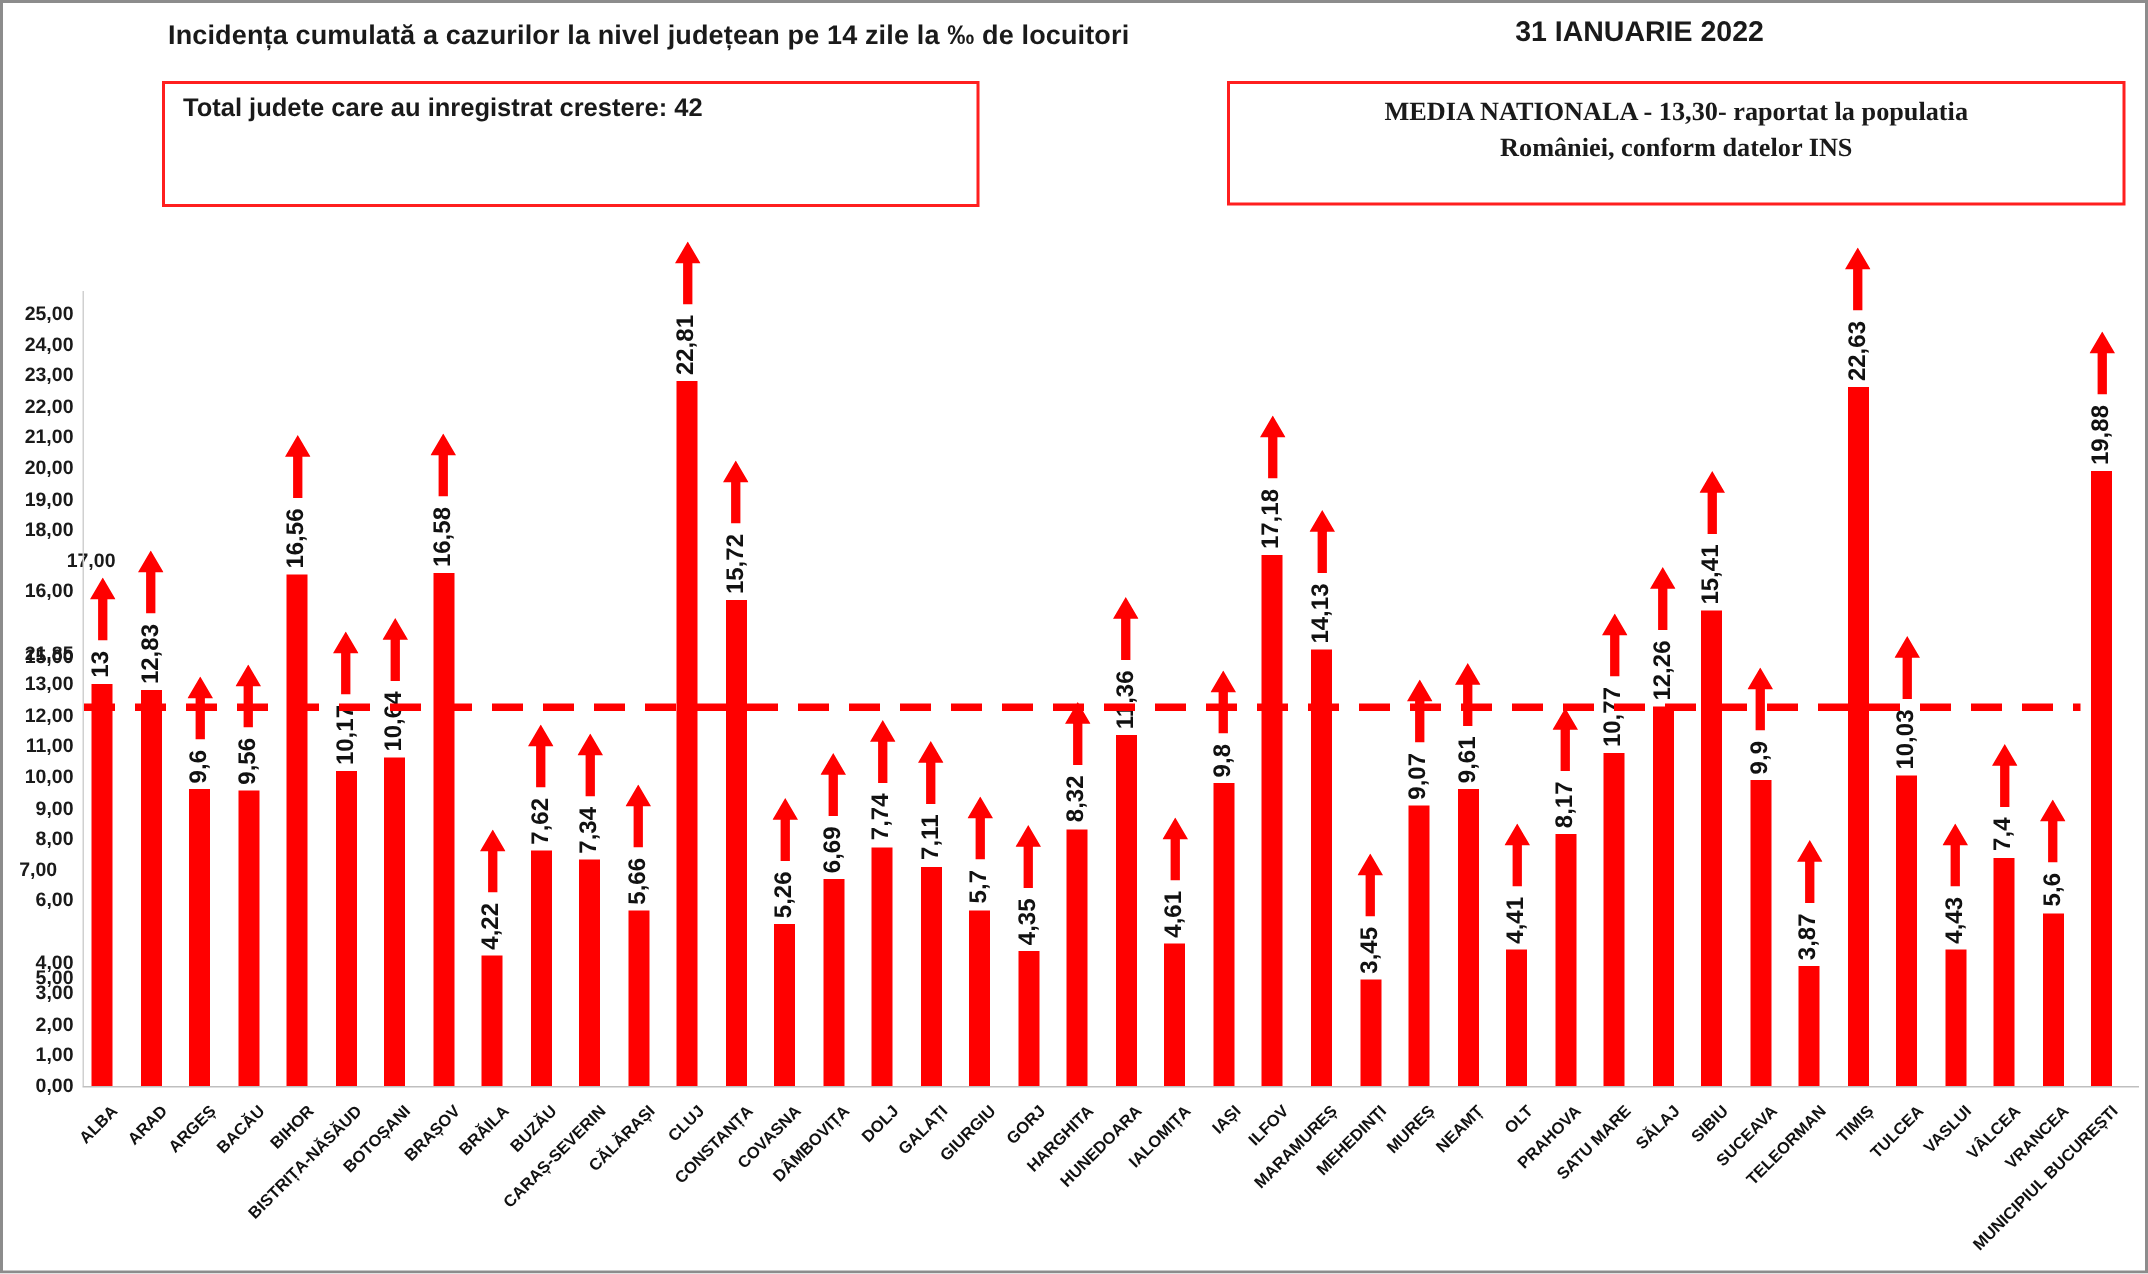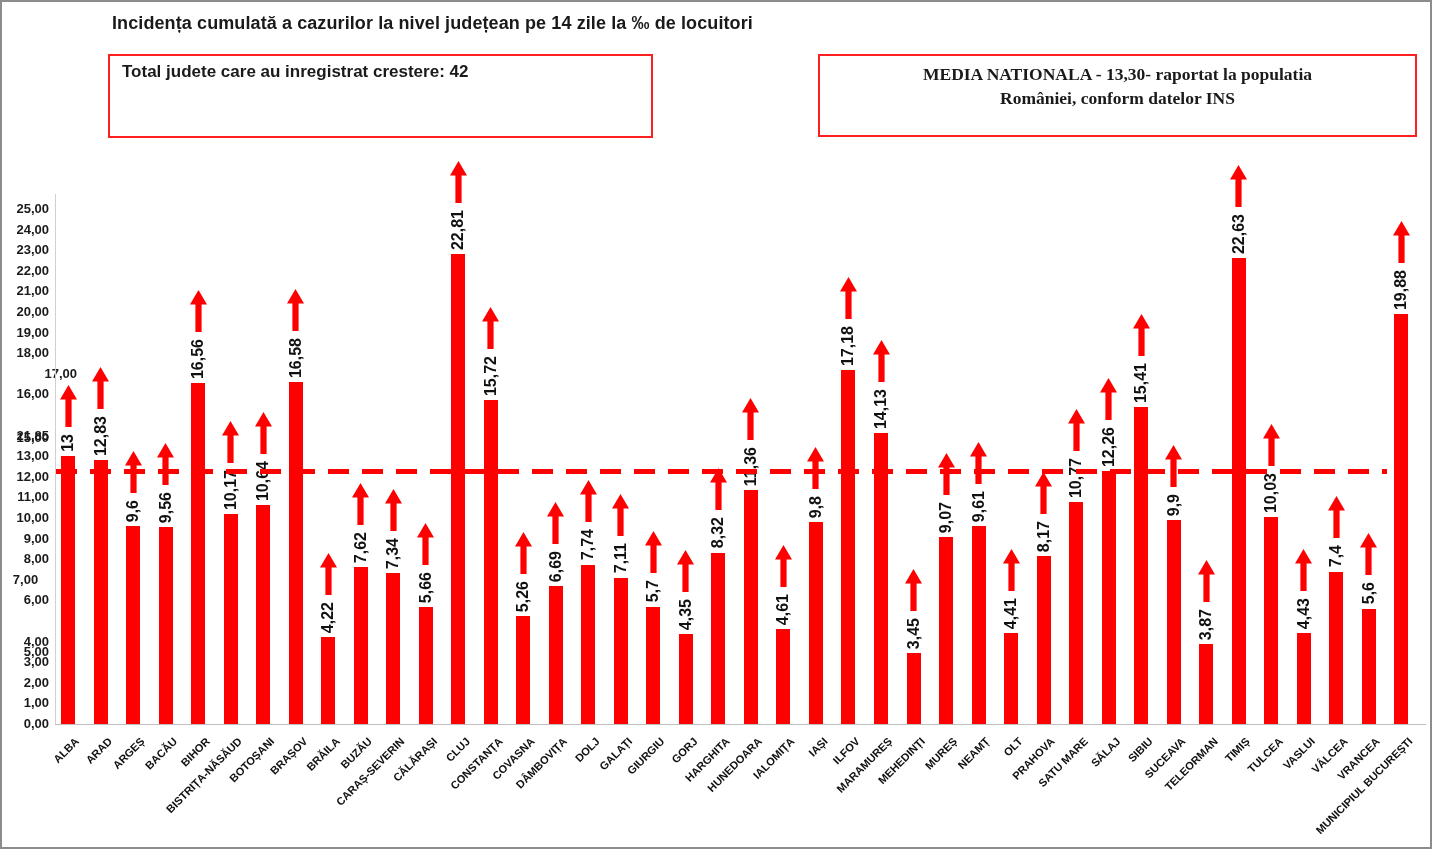--- a/index.html
+++ b/index.html
@@ -61,20 +61,21 @@
   .refline{
     position:absolute;height:5px;
     background:repeating-linear-gradient(90deg,#ff0000 0 21px,transparent 21px 34px);
   }
 </style>
 </head>
 <body>
 
 <div class="page">
   <div class="title">Incidența cumulată a cazurilor la nivel județean pe 14 zile la ‰ de locuitori</div>
+  <div class="date">31 IANUARIE 2022</div>
   <div class="gbox">
     <div>Total judete care au inregistrat crestere: 42</div>
   </div>
   <div class="nbox">
     <div>MEDIA NATIONALA - 13,30-  raportat la populatia</div>
     <div>României, conform datelor INS</div>
   </div>
   <div id="plot" class="plot">
       <div class="ytick" style="top: 714px;">0,00</div>
       <div class="ytick" style="top: 693.4px;">1,00</div>

